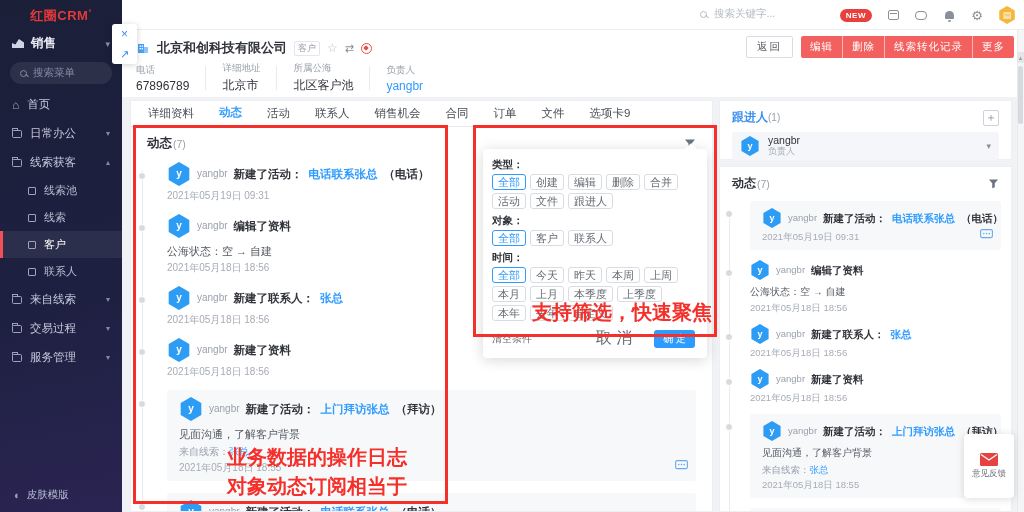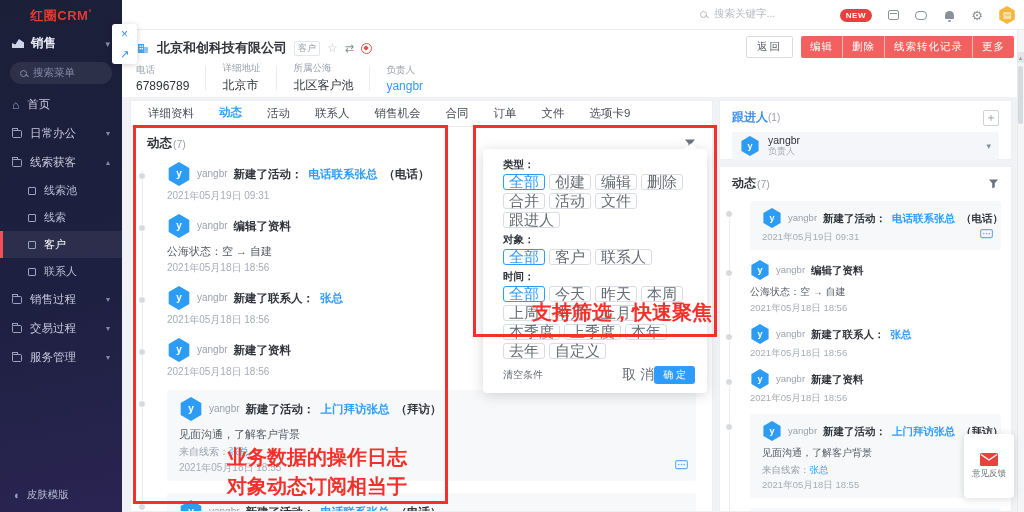--- a/index.html
+++ b/index.html
@@ -110,30 +110,30 @@
   .compact .entry { padding:5px 10px 5px 30px; }
   .compact .tdot { left:5px; top:14px; }
   .compact .hex.av { width:20px; height:20px; font-size:9px; }
   .compact .eaction, .compact .elink, .compact .esuffix { font-size:10.5px; }
   .compact .uname { font-size:9.5px; }
   .compact .edesc { font-size:10px; margin-top:5px; }
   .compact .esrc { font-size:9.5px; margin-top:4px; }
   .compact .etime { font-size:9.5px; margin-top:3px; }
   
   .popup { position:absolute; left:483px; top:149px; width:224px; background:#fff; border-radius:4px;
-    box-shadow:0 2px 14px rgba(0,0,0,.16); padding:8px 12px 9px 20px; z-index:30; }
+    box-shadow:0 2px 14px rgba(0,0,0,.16); padding:8px 12px 9px 9px; z-index:30; }
   .popup::before { content:""; position:absolute; top:-4px; right:12px; width:8px; height:8px; background:#fff; transform:rotate(45deg); }
   .pgroup { margin-bottom:4px; }
   .plabel { font-size:10.5px; color:#30333a; font-weight:600; line-height:14px; }
   .chips { display:flex; flex-wrap:wrap; }
-  .chip { font-size:15px; color:#666b73; border:1px solid #d9dce3; border-radius:3px; padding:1px 5px; margin:3px 4px 0 0; cursor:pointer; line-height:12px; }
+  .chip { font-size:11px; color:#666b73; border:1px solid #d9dce3; border-radius:3px; padding:1px 5px; margin:3px 4px 0 0; cursor:pointer; line-height:12px; }
   .chip.active { color:#2e9bff; border-color:#2e9bff; }
   .pfoot { display:flex; align-items:center; margin-top:7px; }
   .pclear { font-size:10px; color:#666b73; cursor:pointer; }
-  .pcancel { margin-left:auto; font-size:14px; color:#666b73; cursor:pointer; margin-right:0; }
+  .pcancel { margin-left:auto; font-size:16px; color:#666b73; cursor:pointer; margin-right:22px; }
   .pok { background:#2e9bff; color:#fff; font-size:10px; padding:2px 9px; border-radius:3px; border:none; cursor:pointer; }
   
   .redbox { position:absolute; border:3px solid #f5302b; z-index:50; pointer-events:none; }
   .redbox1 { left:133px; top:125px; width:315px; height:379px; }
   .redbox2 { left:473px; top:125px; width:244px; height:212px; }
   .ann { position:absolute; color:#f5302b; font-weight:bold; z-index:51; pointer-events:none; white-space:nowrap; }
   .ann1 { left:212px; top:443px; width:210px; font-size:20px; line-height:29px; text-align:center; }
   .ann2 { left:478px; top:299px; width:234px; font-size:20px; text-align:right; }
   .float-widget { position:absolute; left:112px; top:24px; width:25px; height:40px; background:#fff; border-radius:3px;
     box-shadow:0 1px 6px rgba(0,0,0,.18); z-index:60; display:flex; flex-direction:column; align-items:center; justify-content:space-around; }
@@ -190,21 +190,21 @@
             <span class="i-doc"></span>
             <span>客户</span>
           </div>
           <div class="side-item">
             <span class="i-doc"></span>
             <span>联系人</span>
           </div>
         </div>
         <div class="side-item">
           <span class="i-folder"></span>
-          <span>销售过程</span>
+          <span>来自线索</span>
           <span class="chev">▾</span>
         </div>
         <div class="side-item">
           <span class="i-folder"></span>
           <span>交易过程</span>
           <span class="chev">▾</span>
         </div>
         <div class="side-item">
           <span class="i-folder"></span>
           <span>服务管理</span>

